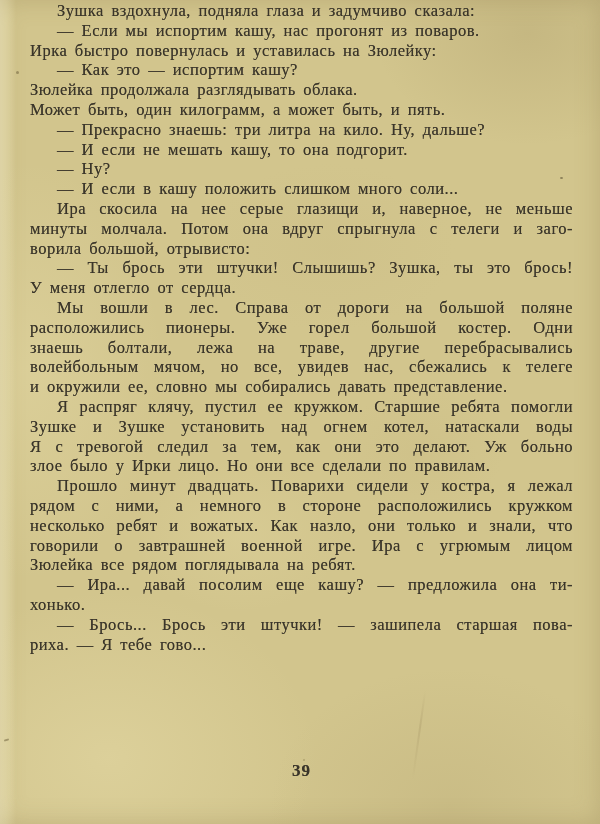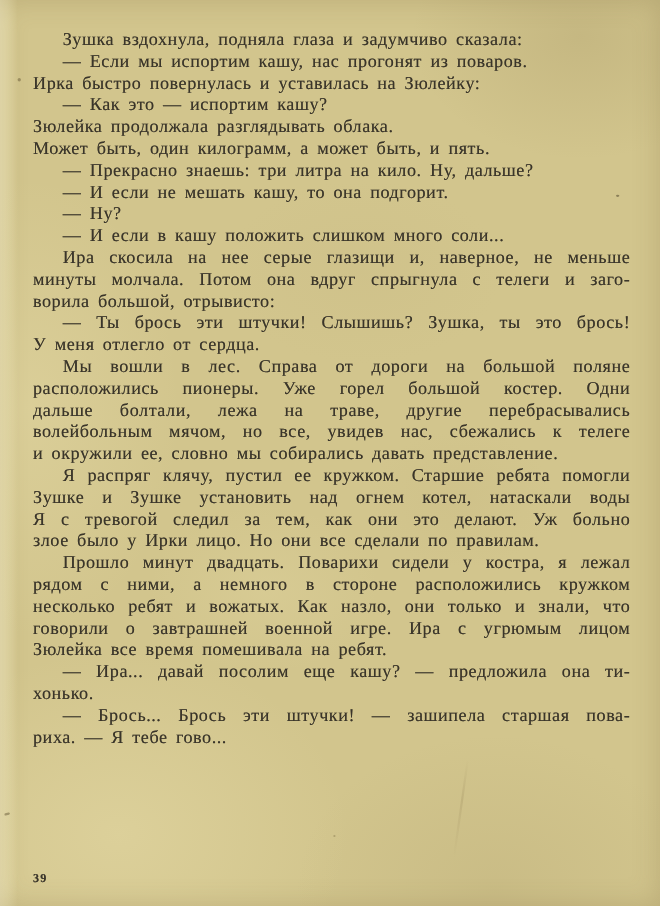--- a/index.html
+++ b/index.html
@@ -24,39 +24,39 @@
       radial-gradient(ellipse 300px 240px at 18% 92%, rgba(238,228,178,0.35), rgba(238,228,178,0) 70%),
       radial-gradient(ellipse 200px 300px at 4% 45%, rgba(238,228,178,0.30), rgba(238,228,178,0) 70%),
       radial-gradient(ellipse 180px 120px at 55% 30%, rgba(200,185,130,0.25), rgba(200,185,130,0) 70%),
       radial-gradient(ellipse 150px 110px at 40% 65%, rgba(228,217,163,0.28), rgba(228,217,163,0) 70%),
       radial-gradient(ellipse 120px 90px at 70% 55%, rgba(195,180,124,0.20), rgba(195,180,124,0) 70%),
       linear-gradient(90deg, var(--paper-light) 0px, #e4daa8 6px, var(--paper) 16px, var(--paper) 100%);
     box-shadow:inset 0 0 24px rgba(120,100,55,0.25);
   }
   .text-block{
     position:absolute;
-    left:30px;top:26px;
+    left:30px;top:1px;
     width:543px;
     color:var(--ink);
     font-size:16.5px;
     line-height:19.8px;
     letter-spacing:0.03em;
     word-spacing:0.18em;
     text-shadow:0 0 0.5px rgba(58,53,42,0.65);
   }
   .line{text-align:left;}
   .line.indent{text-indent:27px;}
   .line.justify{text-align:justify;text-align-last:justify;}
   .page-number{
     position:absolute;
-    left:30px;top:793px;
+    left:30px;top:761px;
     width:543px;
-    text-align:left;
+    text-align:center;
     color:var(--ink);
-    font-size:11px;
+    font-size:17px;
     letter-spacing:1px;
     font-weight:bold;
     text-shadow:0 0 0.5px rgba(58,53,42,0.6);
   }
   .speck{
     position:absolute;
     border-radius:50%;
     background:rgba(92,78,44,0.45);
   }
   .speck.s1{left:16px;top:71px;width:3px;height:3px;}
@@ -86,32 +86,32 @@
       <div class="line indent">— И если не мешать кашу, то она подгорит.</div>
       <div class="line indent">— Ну?</div>
       <div class="line indent">— И если в кашу положить слишком много соли...</div>
       <div class="line indent justify">Ира скосила на нее серые глазищи и, наверное, не меньше</div>
       <div class="line justify">минуты молчала. Потом она вдруг спрыгнула с телеги и заго-</div>
       <div class="line">ворила большой, отрывисто:</div>
       <div class="line indent justify">— Ты брось эти штучки! Слышишь? Зушка, ты это брось!</div>
       <div class="line">У меня отлегло от сердца.</div>
       <div class="line indent justify">Мы вошли в лес. Справа от дороги на большой поляне</div>
       <div class="line justify">расположились пионеры. Уже горел большой костер. Одни</div>
-      <div class="line justify">дальше болтали, лежа на траве, другие перебрасывались</div>
+      <div class="line justify">знаешь болтали, лежа на траве, другие перебрасывались</div>
       <div class="line justify">волейбольным мячом, но все, увидев нас, сбежались к телеге</div>
       <div class="line">и окружили ее, словно мы собирались давать представление.</div>
       <div class="line indent justify">Я распряг клячу, пустил ее кружком. Старшие ребята помогли</div>
       <div class="line justify">Зушке и Зушке установить над огнем котел, натаскали воды</div>
       <div class="line justify">Я с тревогой следил за тем, как они это делают. Уж больно</div>
       <div class="line">злое было у Ирки лицо. Но они все сделали по правилам.</div>
       <div class="line indent justify">Прошло минут двадцать. Поварихи сидели у костра, я лежал</div>
       <div class="line justify">рядом с ними, а немного в стороне расположились кружком</div>
       <div class="line justify">несколько ребят и вожатых. Как назло, они только и знали, что</div>
       <div class="line justify">говорили о завтрашней военной игре. Ира с угрюмым лицом</div>
-      <div class="line">Зюлейка все время помешивала на ребят.</div>
+      <div class="line">Зюлейка все рядом поглядывала на ребят.</div>
       <div class="line indent justify">— Ира... давай посолим еще кашу? — предложила она ти-</div>
       <div class="line">хонько.</div>
       <div class="line indent justify">— Брось... Брось эти штучки! — зашипела старшая пова-</div>
       <div class="line">риха. — Я тебе гово...</div>
     </div>
   <div class="page-number">39</div>
   <span class="speck s1"></span>
   <span class="speck s2"></span>
   <span class="speck s3"></span>
   <span class="speck s4"></span>

